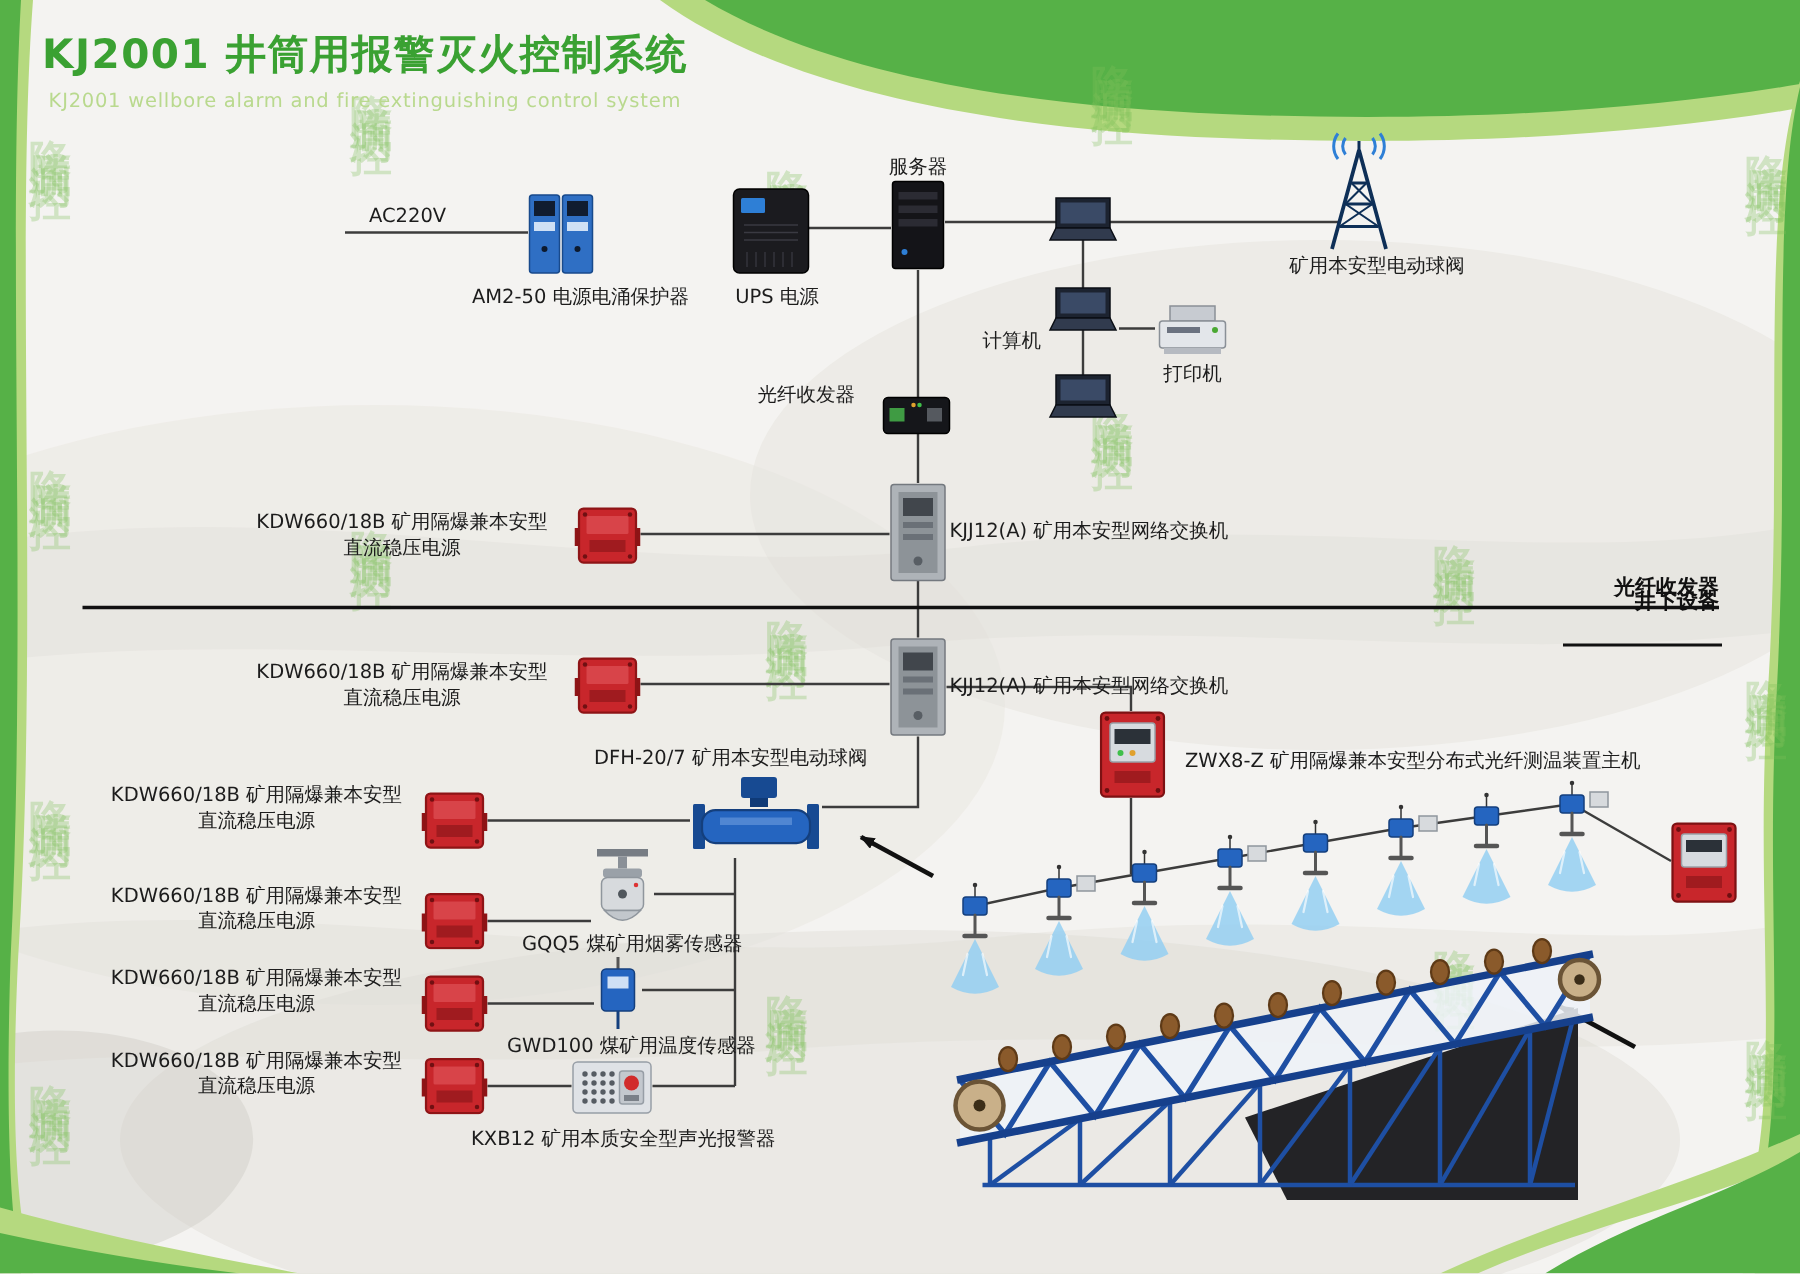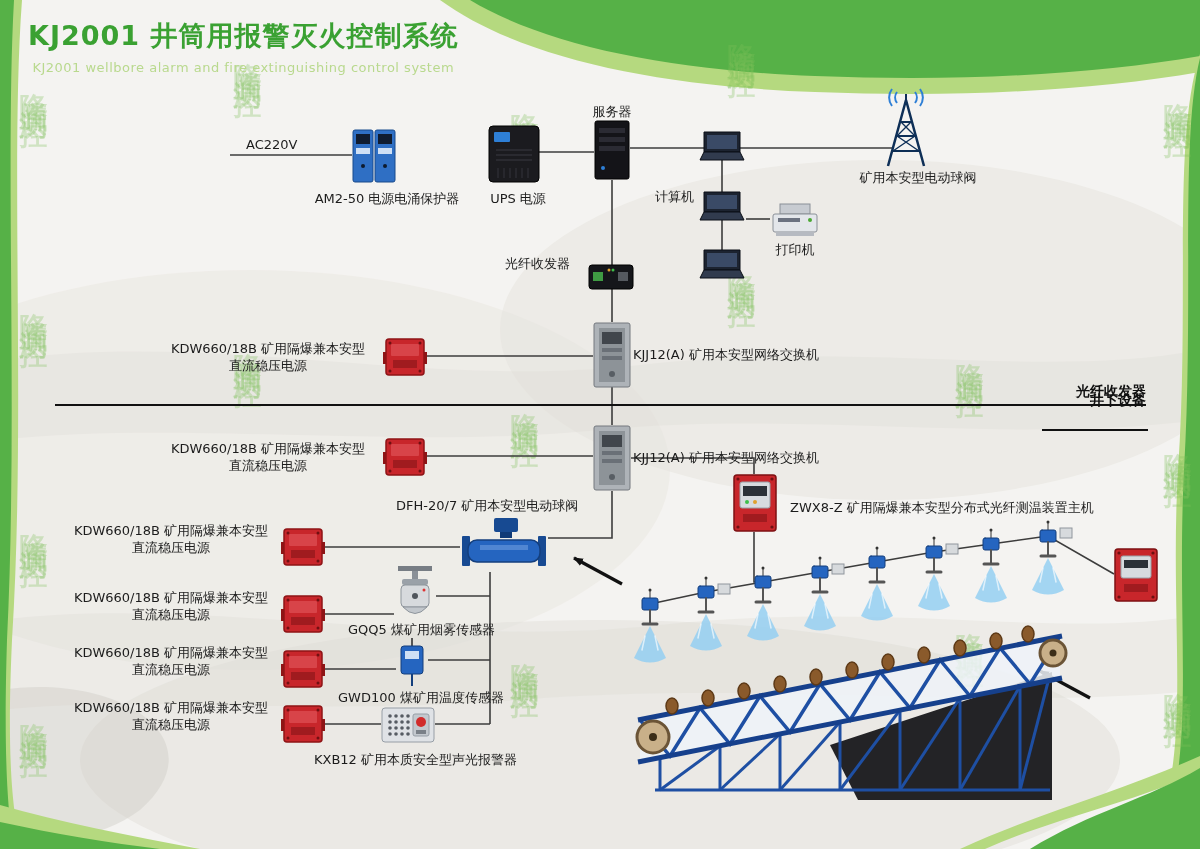--- a/index.html
+++ b/index.html
@@ -516,21 +516,21 @@
         <circle cx="40" cy="18" r="5" fill="#d12b2b"></circle>
         <rect x="35" y="26" width="10" height="4" fill="#7a8088"></rect>
       </svg>
   </div>
 
   <div class="lbl" style="left:246px;top:137px">AC220V</div>
   <div class="lbl c" style="left:292px;top:191px;width:190px">AM2-50 电源电涌保护器</div>
   <div class="lbl c" style="left:478px;top:191px;width:80px">UPS 电源</div>
   <div class="lbl c" style="left:588px;top:104px;width:48px">服务器</div>
   <div class="lbl c" style="left:843px;top:170px;width:150px">矿用本安型电动球阀</div>
-  <div class="lbl" style="left:655px;top:189px">计算机</div>
+  <div class="lbl" style="left:655px;top:220px">计算机</div>
   <div class="lbl c" style="left:772px;top:242px;width:46px">打印机</div>
   <div class="lbl" style="left:505px;top:256px">光纤收发器</div>
 
   <div class="lbl c two" style="left:160px;top:340px;width:216px">
     <span>KDW660/18B 矿用隔爆兼本安型</span>
     <span>直流稳压电源</span>
   </div>
   <div class="lbl" style="left:633px;top:347px">KJJ12(A) 矿用本安型网络交换机</div>
 
   <div class="zone" style="left:1060px;top:383px">光纤收发器</div>

